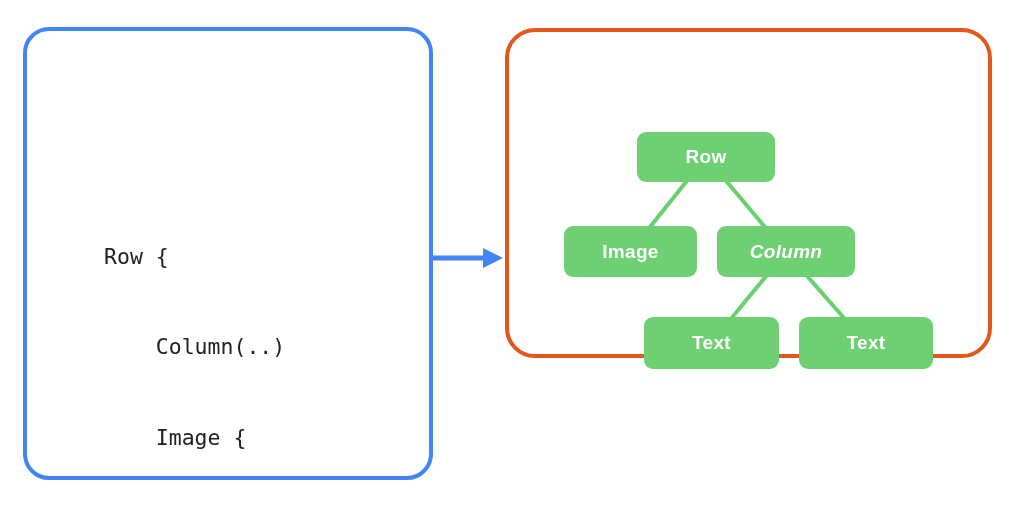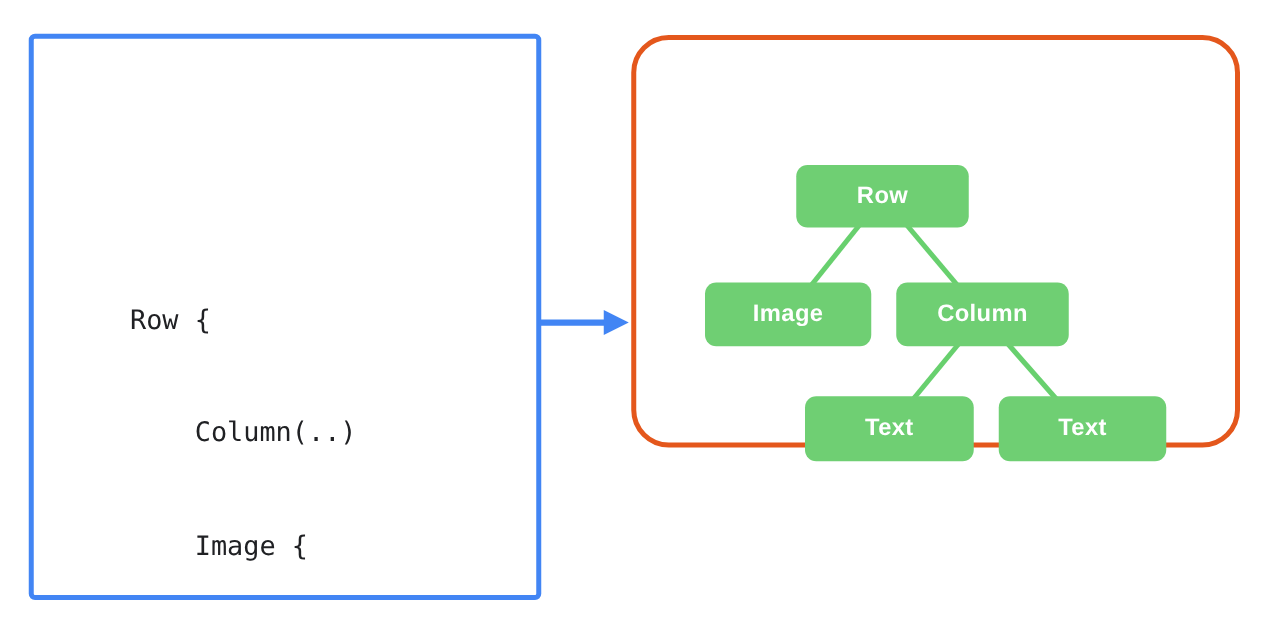--- a/index.html
+++ b/index.html
@@ -14,21 +14,21 @@
     overflow: hidden;
   }
 
   
   .code-panel {
     position: absolute;
     left: 23px; top: 27px;
     width: 410px; height: 453px;
     background: #ffffff;
     border: 4.5px solid #4285F4;
-    border-radius: 5px;
+    border-radius: 26px;
   }
   .code-block {
     position: absolute;
     left: 77px; top: 150px;
     font-family: "DejaVu Sans Mono", "Liberation Mono", monospace;
     font-size: 21.5px;
     line-height: 30.3px;
     color: #202124;
     white-space: pre;
   }
@@ -62,21 +62,21 @@
     font-weight: bold;
     font-size: 19px;
     letter-spacing: 0.3px;
     display: flex;
     align-items: center;
     justify-content: center;
     z-index: 2;
   }
   .node-row    { left: 128px; top: 100px; width: 138px; height: 50px; }
   .node-image  { left:  55px; top: 194px; width: 133px; height: 51px; text-align: right; }
-  .node-column { left: 208px; top: 194px; width: 138px; height: 51px; }
+  .node-column { left: 208px; top: 194px; width: 138px; height: 51px; font-style: italic; }
   .node-text1  { left: 135px; top: 285px; width: 135px; height: 52px; }
   .node-text2  { left: 290px; top: 285px; width: 134px; height: 52px; }
 </style>
 </head>
 <body>
 
 <div class="canvas">
 
   <div class="code-panel">
     <div class="code-block">

